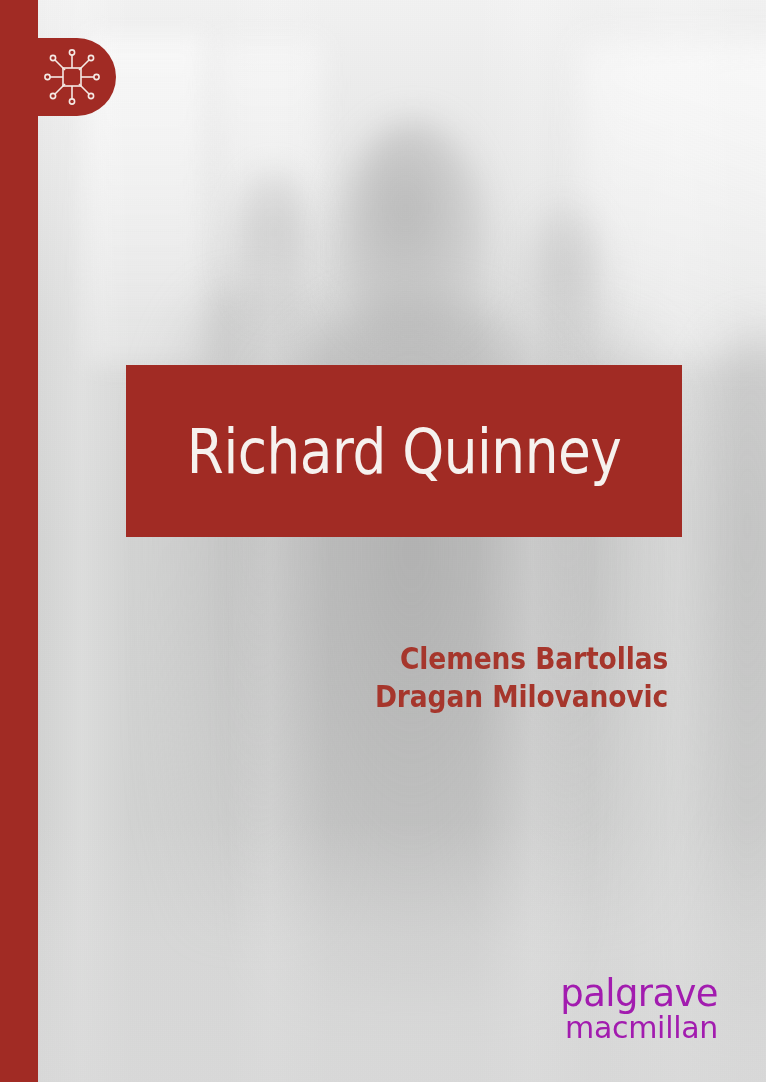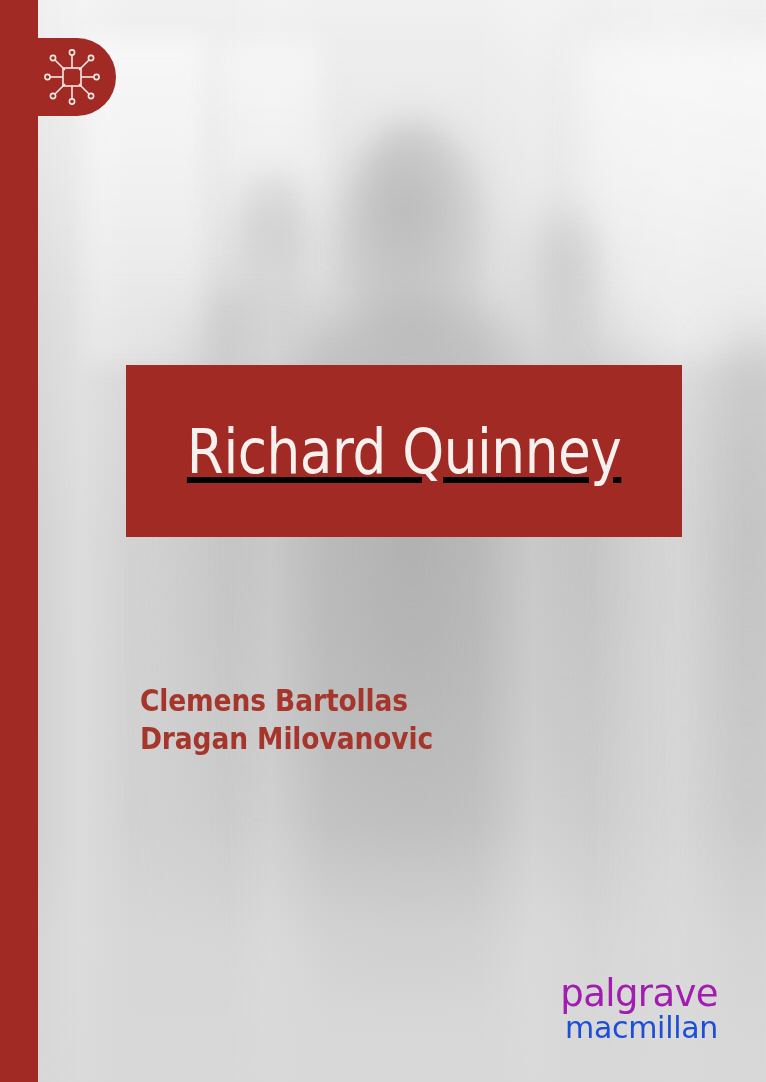--- a/index.html
+++ b/index.html
@@ -193,21 +193,20 @@
 
   
   .title-block {
     position: absolute;
     left: 126px; top: 365px;
     width: 556px; height: 172px;
     background: #a12b24;
     display: flex;
     align-items: center;
     justify-content: center;
-    text-decoration: underline;
   }
   .title-text {
     color: #f6f1ee;
     font-size: 63px;
     line-height: 1;
     font-weight: 400;
     letter-spacing: -0.5px;
     font-family: "DejaVu Sans Condensed", "Liberation Sans Narrow", "Liberation Sans", sans-serif;
     transform: scaleX(0.94);
     white-space: nowrap;
@@ -232,22 +231,21 @@
     font-family: "DejaVu Sans Condensed", "Liberation Sans Narrow", "Liberation Sans", sans-serif;
     transform: scaleX(0.93);
     white-space: nowrap;
   }
 
   
   .authors {
     position: absolute;
     left: 126px; top: 639px;
     width: 556px;
-    text-align: left;
-    margin-top: 42px;
+    text-align: right;
   }
   .author-line {
     color: #a6362c;
     font-size: 31px;
     line-height: 1.24;
     font-weight: bold;
     letter-spacing: -0.1px;
     font-family: "DejaVu Sans Condensed", "Liberation Sans Narrow", "Liberation Sans", sans-serif;
     transform: scaleX(0.95);
     transform-origin: center;
@@ -263,21 +261,21 @@
   }
   .pub-palgrave {
     color: #a21caf;
     font-size: 37px;
     line-height: 0.98;
     font-weight: 400;
     letter-spacing: -0.6px;
     font-family: "DejaVu Sans", "Liberation Sans", sans-serif;
   }
   .pub-macmillan {
-    color: #1d4ed8;
+    color: #a21caf;
     font-size: 30px;
     line-height: 1.06;
     font-weight: 500;
     letter-spacing: -0.3px;
     font-family: "DejaVu Sans", "Liberation Sans", sans-serif;
   }
 </style>
 </head>
 <body>
 

